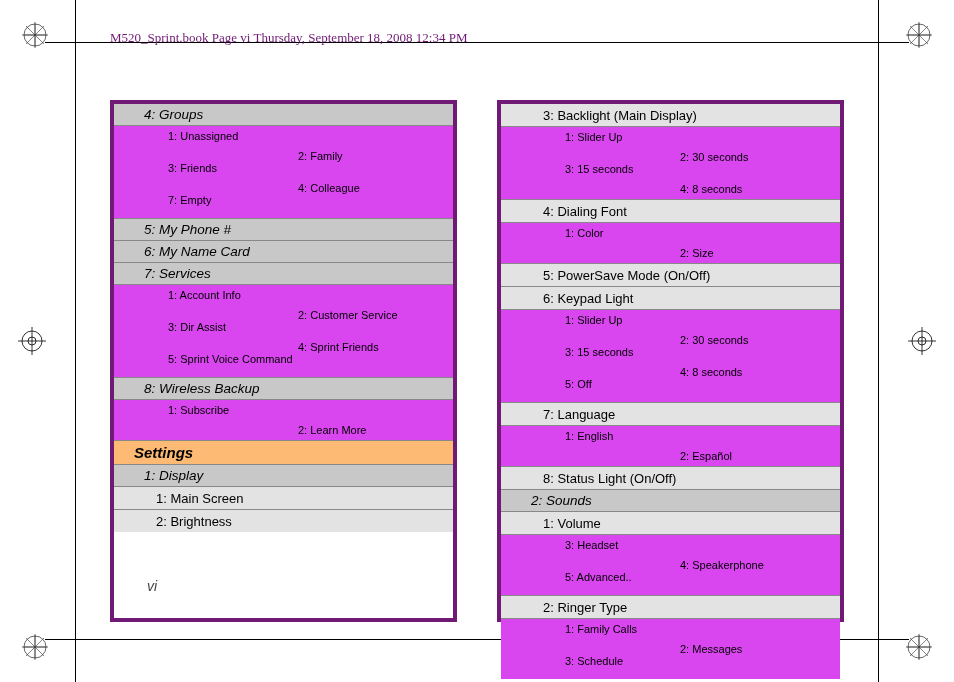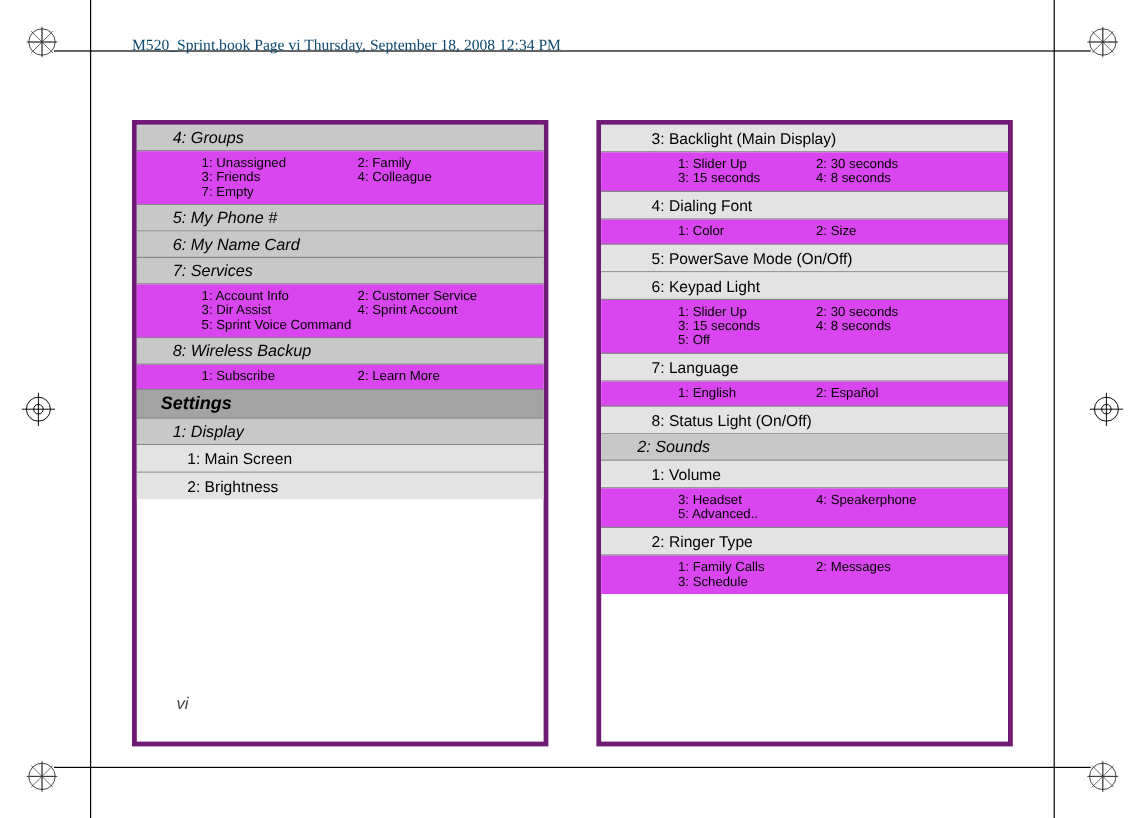--- a/index.html
+++ b/index.html
@@ -57,21 +57,21 @@
   }
   .frame .vline-l { left: 0; }
   .frame .vline-r { right: 0; }
 
   .header-line {
     position: absolute;
     top: 30px;
     left: 110px;
     font-family: "Times New Roman", serif;
     font-size: 13px;
-    color: #0c4a6e;
+    color: #701a75;
   }
 
   .page-area {
     position: absolute;
     top: 100px;
     left: 110px;
     right: 110px;
     bottom: 60px;
   }
 
@@ -86,21 +86,21 @@
     display: flex;
     flex-direction: column;
   }
 
   .row {
     border-bottom: 0.5px solid #888;
   }
   .row:last-child { border-bottom: none; }
 
   .hdr-major {
-    background: #a3a3a3;
+    background: #fdba74;
     font-family: Arial, sans-serif;
     font-weight: bold;
     font-style: italic;
     font-size: 15px;
     padding: 3px 8px 3px 20px;
   }
   .hdr-lvl1 {
     background: #c8c8c8;
     font-style: italic;
     font-size: 13.5px;
@@ -115,21 +115,21 @@
   .opts {
     background: #d946ef;
     font-size: 11px;
     padding: 4px 8px 4px 54px;
     color: #000;
   }
   .opts .pair {
     display: flex;
   }
   .opts .pair .c1 { flex: 0 0 130px; }
-  .opts .pair .c2 { flex: 1; }
+  .opts .pair .c2 { flex: 1; margin-top: 20px; }
   .opts.deeper { padding-left: 64px; }
   .opts.deeper .pair .c1 { flex: 0 0 115px; }
 
   .page-num {
     position: absolute;
     left: 110px;
     bottom: 88px;
     font-family: Arial, sans-serif;
     font-style: italic;
     font-size: 14px;
@@ -242,21 +242,21 @@
       <div class="row hdr-lvl1 ital">5: My Phone #</div>
       <div class="row hdr-lvl1 ital">6: My Name Card</div>
       <div class="row hdr-lvl1 ital">7: Services</div>
       <div class="row opts">
         <div class="pair">
             <span class="c1">1: Account Info</span>
             <span class="c2">2: Customer Service</span>
           </div>
         <div class="pair">
             <span class="c1">3: Dir Assist</span>
-            <span class="c2">4: Sprint Account</span>
+            <span class="c2">4: Sprint Friends</span>
           </div>
         <div class="pair">
             <span class="c1">5: Sprint Voice Command</span>
             <span class="c2"></span>
           </div>
       </div>
       <div class="row hdr-lvl1 ital">8: Wireless Backup</div>
       <div class="row opts">
         <div class="pair">
             <span class="c1">1: Subscribe</span>

